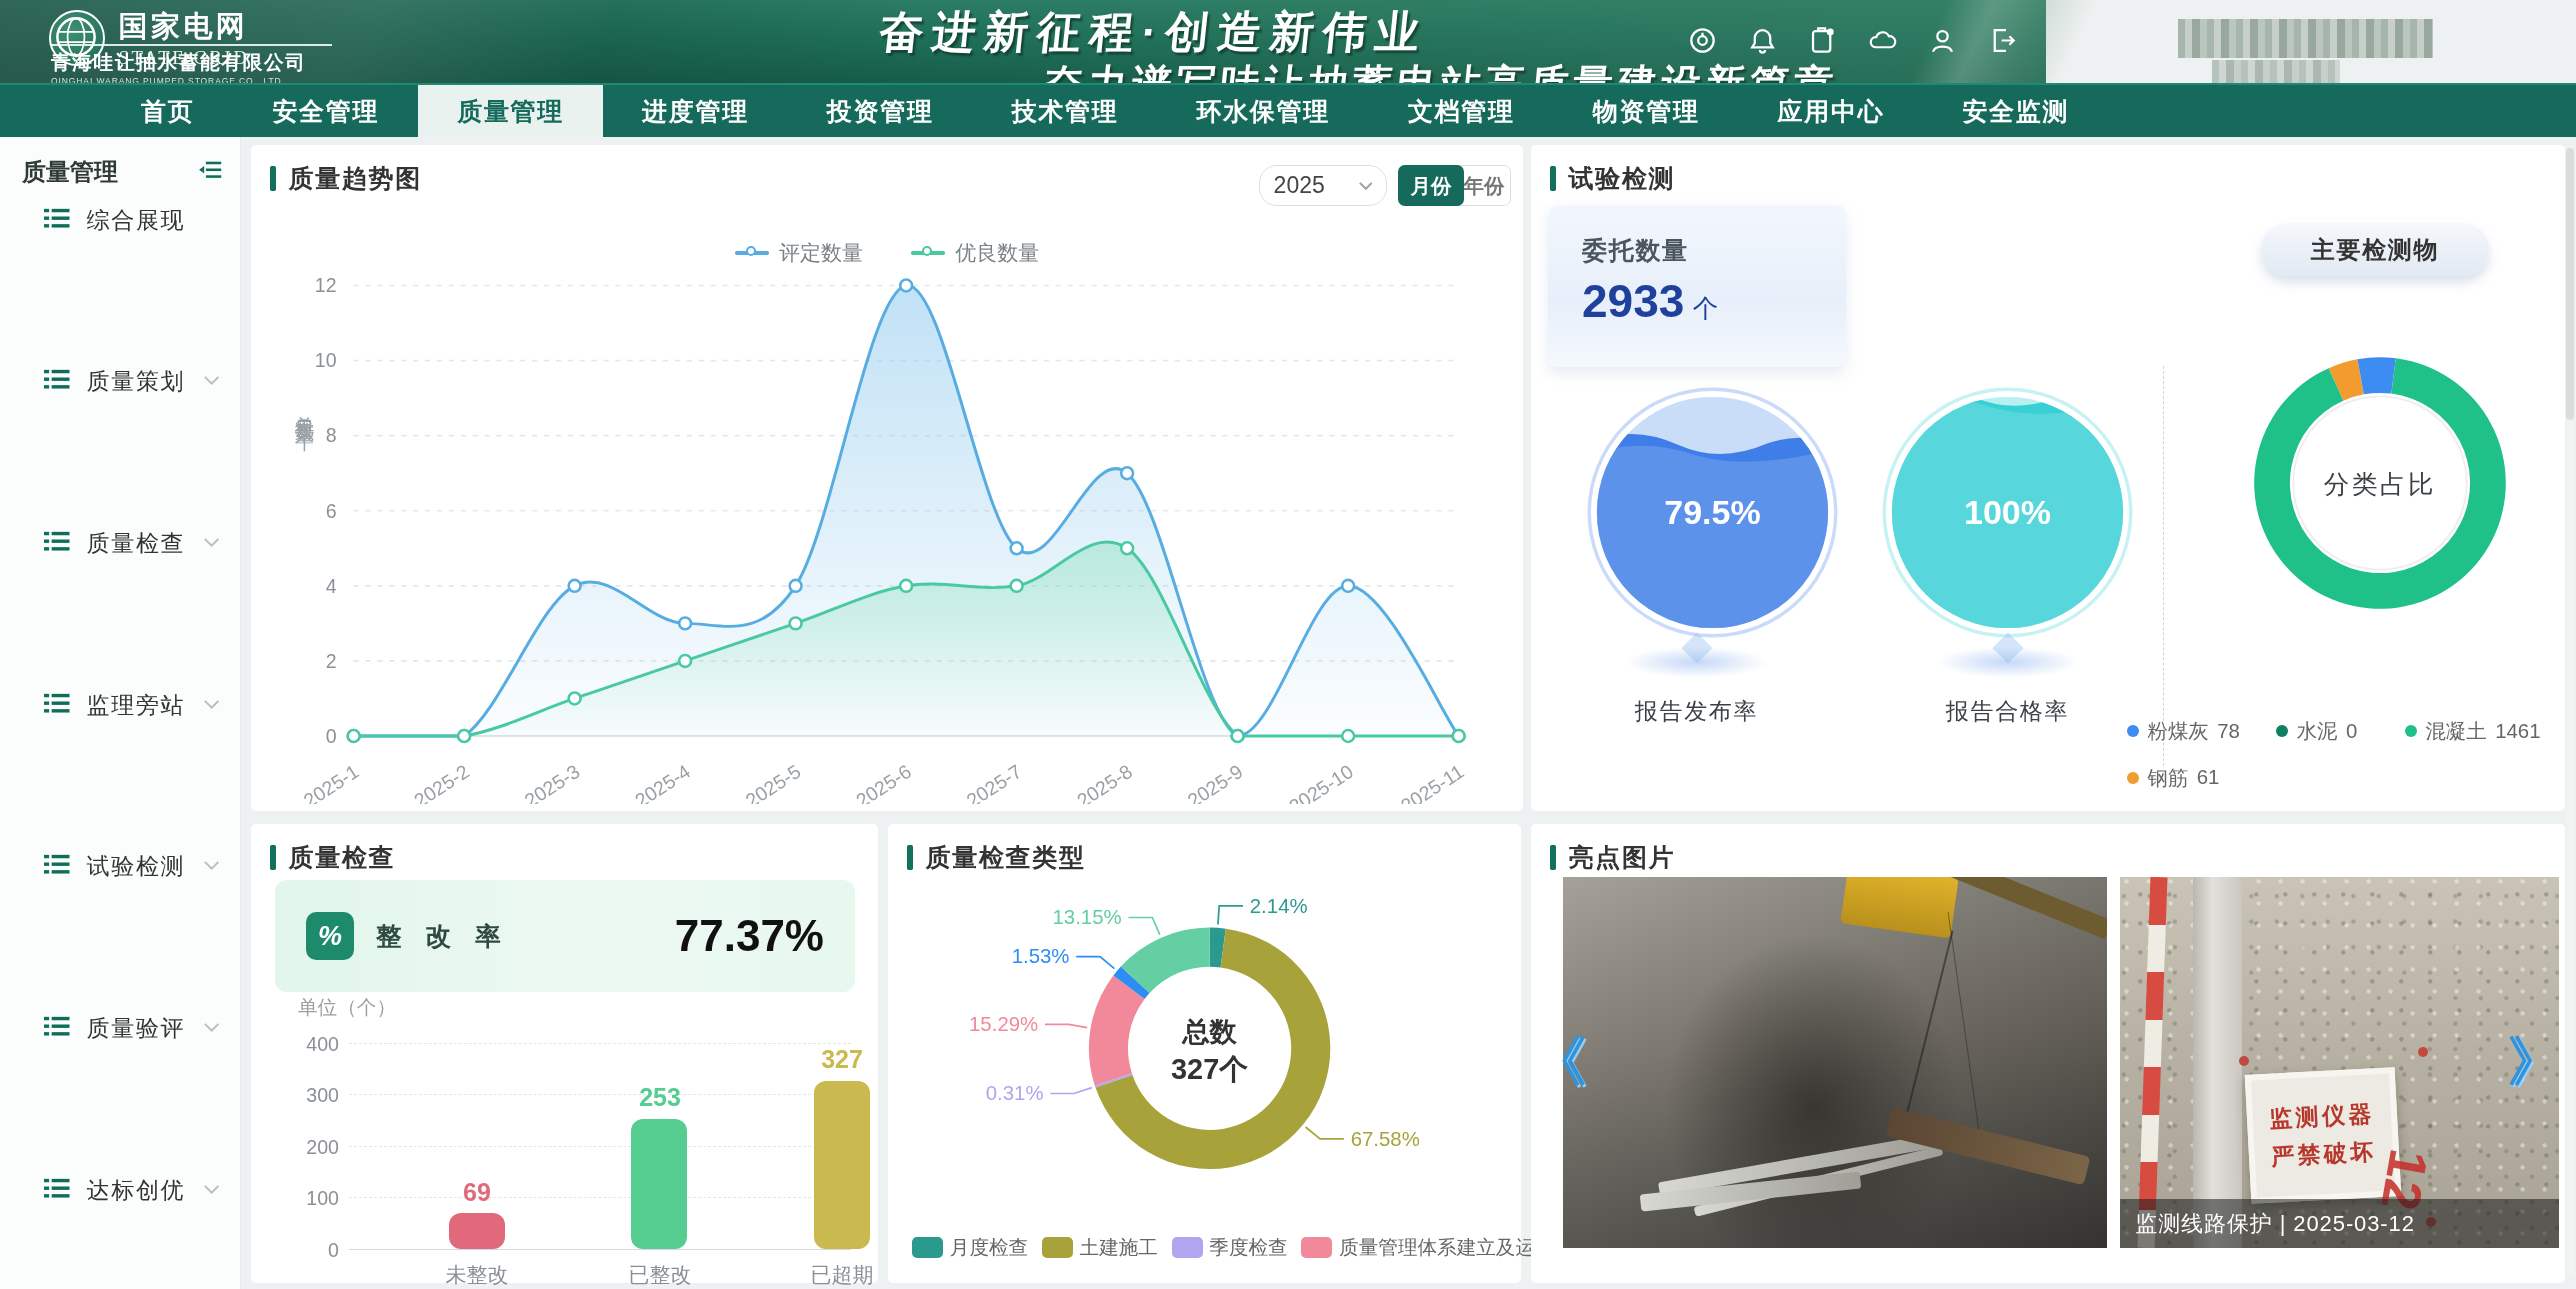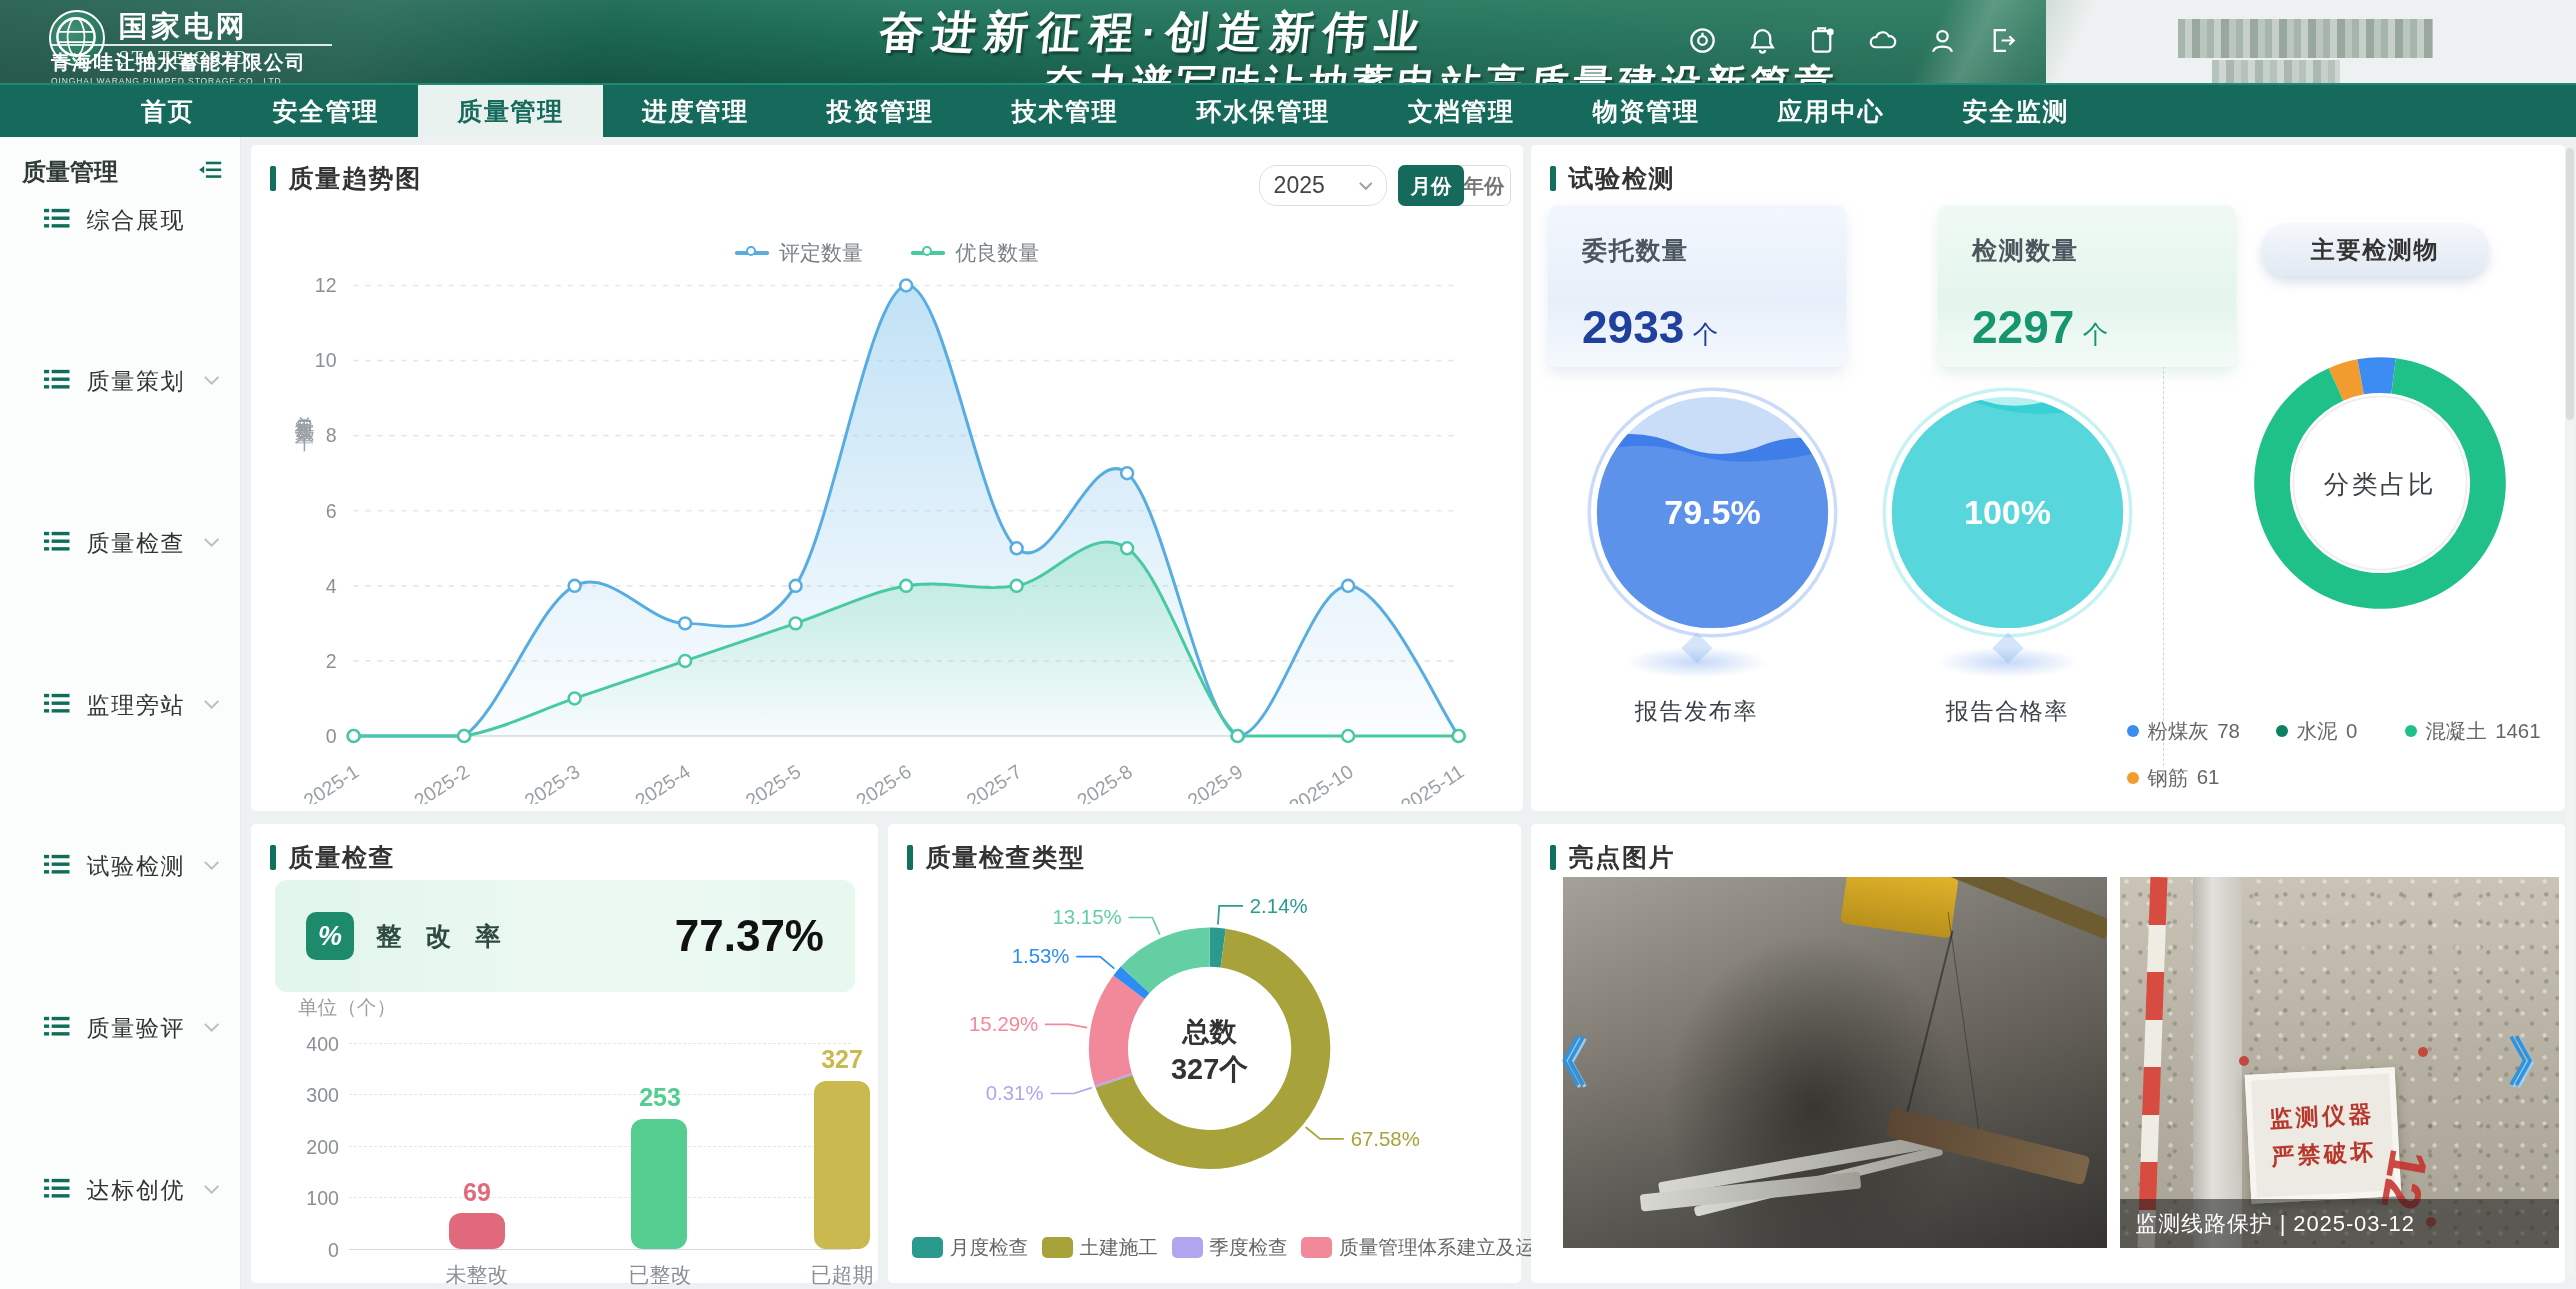--- a/index.html
+++ b/index.html
@@ -70,21 +70,21 @@
   .tl-item{display:flex;align-items:center;gap:10.2px;font-size:21px;color:#7b8288}
   .tl-mark{position:relative;width:34px;height:3.4px;border-radius:1.7px}
   .tl-mark i{position:absolute;left:11px;top:-5.1px;width:10.2px;height:10.2px;border-radius:50%;background:#fff;border:2.6px solid}
   .ytitle{position:absolute;left:41px;top:255px;writing-mode:vertical-rl;font-size:19.6px;color:#9aa0a6;letter-spacing:3.4px}
 
   
   .stat{position:absolute;top:60px;width:298px;height:162px;border-radius:10.2px;padding:29px 0 0 34px}
   .stat1{left:17px;background:linear-gradient(180deg,#f3f7fd 0%,#e7effa 60%,#f5f9fe 100%);box-shadow:0 6.8px 13.6px rgba(160,180,210,.25)}
   .stat2{left:407px;background:linear-gradient(180deg,#f0faf4 0%,#e3f5ec 60%,#f4fbf7 100%);box-shadow:0 6.8px 13.6px rgba(150,200,175,.25)}
   .stat .slabel{font-size:25px;font-weight:bold;color:#4a555e;letter-spacing:1.7px}
-  .stat .sval{margin-top:33px;font-size:46px;font-weight:bold}
+  .stat .sval{margin-top:7px;font-size:46px;font-weight:bold}
   .stat .sunit{font-size:25.5px;font-weight:normal;margin-left:8.5px}
   .pill{position:absolute;left:730px;top:78px;width:228px;height:53px;border-radius:27px;background:linear-gradient(180deg,#f5f8fc,#e1e9f3);box-shadow:0 6.8px 10.2px rgba(150,170,200,.35);display:flex;align-items:center;justify-content:center;font-size:24px;font-weight:bold;color:#333;letter-spacing:1.7px;cursor:pointer}
   .gauge{position:absolute;width:255px;height:255px}
   .g1{left:54px;top:240px}.g2{left:349px;top:240px}
   .gref{position:absolute;width:255px;height:68px;background:radial-gradient(ellipse 102px 22px at 50% 40%, rgba(125,170,235,.45), rgba(125,170,235,0) 70%)}
   .gref::after{content:"";position:absolute;left:117px;top:1.7px;width:22px;height:22px;transform:rotate(45deg);background:rgba(150,190,240,.40)}
   .gr1{left:38px;top:490px}.gr2{left:349px;top:490px}
   .glabel{position:absolute;width:255px;text-align:center;font-size:23px;color:#3c4146;top:551px;letter-spacing:1.7px}
   .gl1{left:38px}.gl2{left:349px}
   .tdivider{position:absolute;left:632px;top:221px;height:400px;border-left:1.7px dashed #cfd4d6}
@@ -524,24 +524,20 @@
           <span class="cl-dot" style="background: rgb(242, 155, 46);"></span>
           <span>钢筋</span>
           <span class="cl-val">61</span>
         </div>
       </div>
     </div>
 <div class="stat stat1">
       <div class="slabel">委托数量</div>
       <div class="sval" style="color: rgb(32, 65, 155);"><span>2933</span><span class="sunit">个</span></div>
     </div>
-    <div class="stat stat2">
-      <div class="slabel">检测数量</div>
-      <div class="sval" style="color: rgb(21, 150, 111);"><span>2297</span><span class="sunit">个</span></div>
-    </div>
   </div>
 
 <div class="card check-card">
   <div class="ptitle">
       <div class="pbar"></div>
       <div class="ptext">质量检查</div>
     </div>
   <div class="banner">
     <div class="bicon">%</div>
     <div class="btxt">整 改 率</div>

